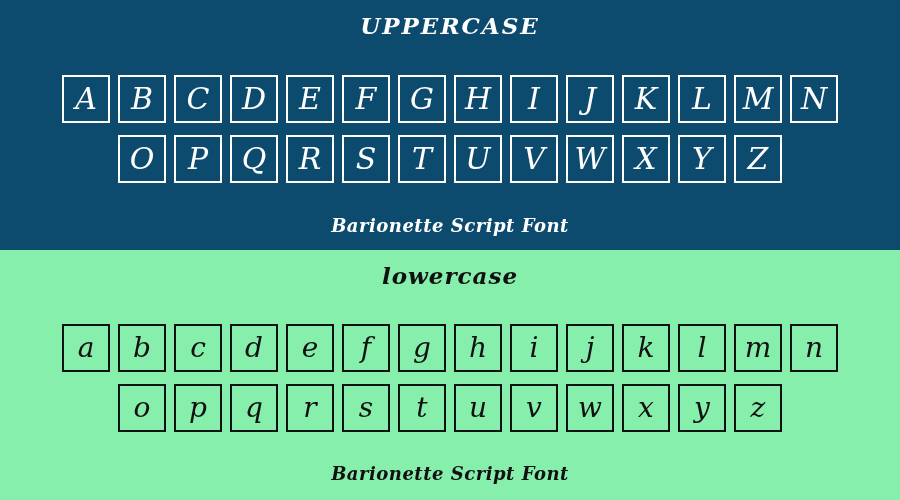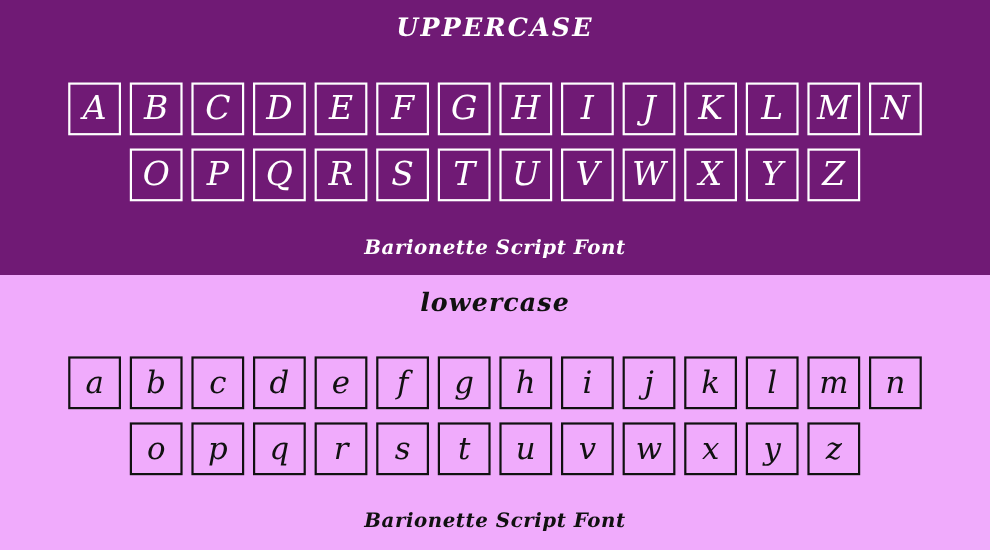--- a/index.html
+++ b/index.html
@@ -15,25 +15,25 @@
   .specimen {
     width: 900px;
     height: 250px;
     box-sizing: border-box;
     position: relative;
     display: flex;
     flex-direction: column;
     align-items: center;
   }
   .panel-upper {
-    background: #701a75;
+    background: #0c4a6e;
     color: #ffffff;
   }
   .panel-lower {
-    background: #f0abfc;
+    background: #86efac;
     color: #111111;
   }
   .panel-title {
     font-size: 23px;
     font-style: italic;
     font-weight: bold;
     letter-spacing: 1px;
     margin-top: 12px;
     margin-bottom: 4px;
     font-family: "DejaVu Serif", serif;

